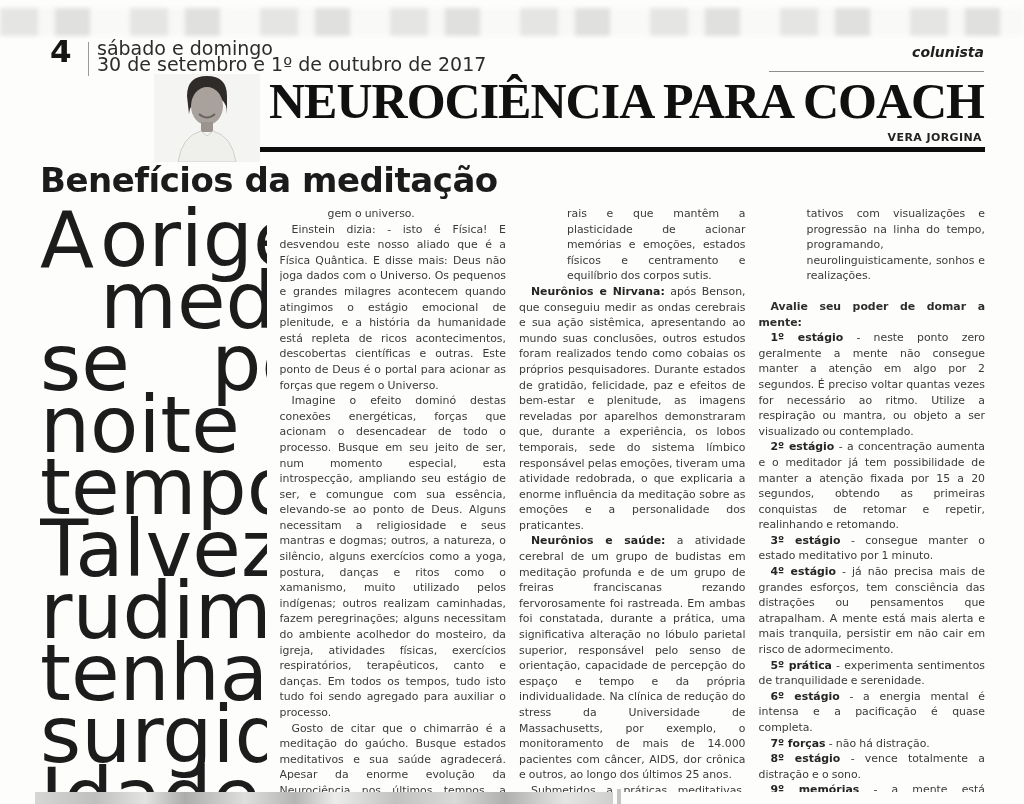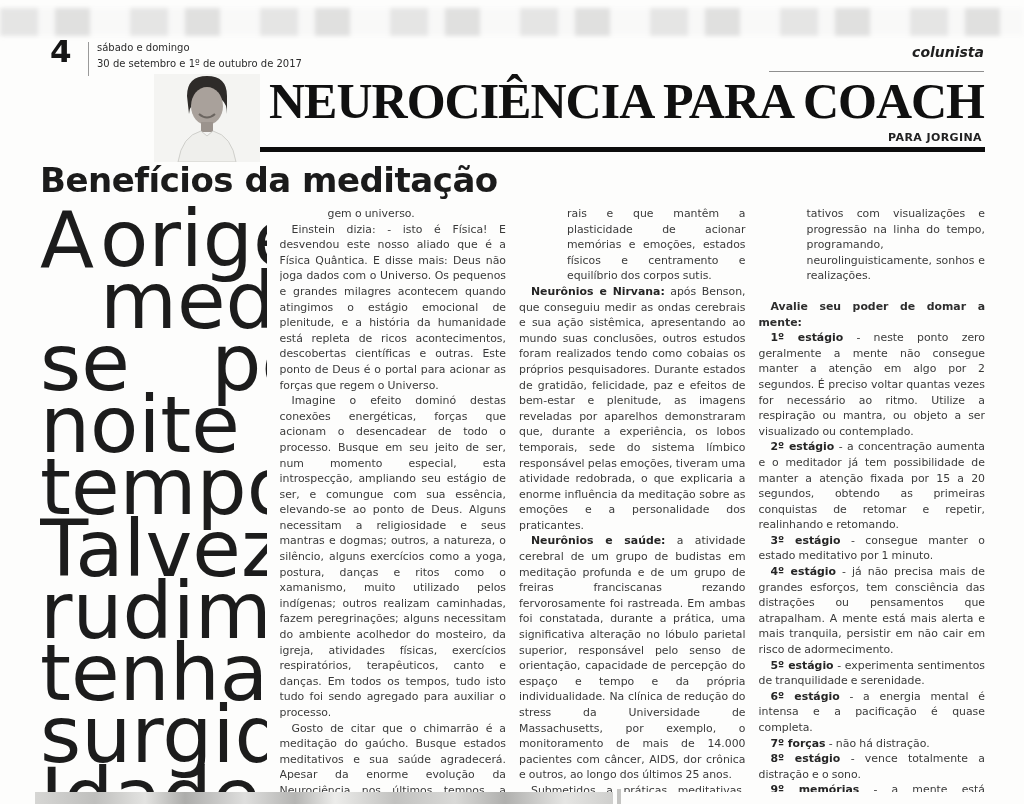--- a/index.html
+++ b/index.html
@@ -4,21 +4,21 @@
 <style>
   html,body{margin:0;padding:0;background:#e9e9e7;}
   #page{position:relative;width:1024px;height:804px;background:#fdfdfc;overflow:hidden;
         font-family:"DejaVu Sans",sans-serif;color:#3a3a3a;}
   
   .scan-band{position:absolute;left:0;top:8px;width:1024px;height:28px;opacity:.45;filter:blur(2px);
     background:repeating-linear-gradient(90deg,#c9c9c9 0 38px,#f2f2f2 38px 55px,#bdbdbd 55px 90px,#f5f5f5 90px 130px);}
   
   .page-num{position:absolute;left:50px;top:36px;font-size:31px;font-weight:bold;color:#161616;line-height:1;}
   .head-divider{position:absolute;left:88px;top:42px;width:1px;height:34px;background:#9a9a9a;}
-  .dateline{position:absolute;left:97px;top:40px;font-size:10px;line-height:16px;color:#2c2c2c;}
+  .dateline{position:absolute;left:97px;top:40px;font-size:19px;line-height:16px;color:#2c2c2c;}
   .colunista{position:absolute;right:40px;top:44px;font-size:14px;font-style:italic;font-weight:bold;color:#1f1f1f;}
   .colunista-rule{position:absolute;right:40px;top:71px;width:215px;height:1px;background:#8f8f8f;}
   .masthead-title{position:absolute;right:40px;top:72px;font-family:"Liberation Serif","DejaVu Serif",serif;
     font-weight:bold;font-size:50px;letter-spacing:-1px;color:#101010;white-space:nowrap;}
   .byline{position:absolute;right:42px;top:131px;font-size:11px;font-weight:bold;letter-spacing:.4px;color:#222;}
   .thick-rule{position:absolute;left:170px;top:147px;width:815px;height:5px;background:#0d0d0d;}
   
   .avatar{position:absolute;left:154px;top:74px;width:106px;height:88px;z-index:2;}
   
   .headline{position:absolute;left:40px;top:160px;font-size:34px;font-weight:bold;color:#1b1b1b;letter-spacing:-.5px;text-align:right;}
@@ -64,21 +64,21 @@
 
       <path d="M45 40 Q53 47 61 40" stroke="#6b6560" stroke-width="2" fill="none"></path>
 
       <rect x="47" y="48" width="12" height="10" fill="#9b938d"></rect>
 
       <path d="M24 88 Q28 62 47 57 L53 62 L59 57 Q78 62 82 88 Z" fill="#efefec" stroke="#cfcfcb" stroke-width="1"></path>
     </svg>
   </div>
 
   <div class="masthead-title">NEUROCIÊNCIA PARA COACH</div>
-  <div class="byline">PARA JORGINA</div>
+  <div class="byline">VERA JORGINA</div>
   <div class="thick-rule"></div>
 
   <div class="headline">Benefícios da meditação</div>
   <div class="columns" id="columns">
       <div class="col">
         <p class="para dropcap"><span class="dropcap">A</span>origem da meditação se perde na noite dos tempos. Talvez seus rudimentos tenham surgido na Idade da Pedra, quando os nossos ancestrais conhecidos como homens de Neandertal - nômades que vagaram entre a África, a Ásia e a Europa, entre 130.000 e 30.000 anos atrás - se tornaram as primeiras criaturas a sepultar os mortos com cerimônia e, ao que tudo indica, também as primeiras a se entregarem a exercícios introspectivos. As mais recentes descobertas apontam o início da meditação na Índia por volta de1500 a.C., época em que surgiram as primeiras escrituras sagradas do hinduísmo. Alguns séculos depois, a prática se consolidaria como uma das formas da yoga e ganharia no budismo, doutrina que prioriza o treinamento da mente, o status de ferramenta básica.</p>
         <p class="para indent">Todas as religiões e filosofias possuem rituais e mantras meditativos, mas, hoje em dia, a meditação não está mais somente agregada ao misticismo e à religiosidade. Ela é uma técnica de aperfeiçoamento de nossa atenção e concentração, a qual potencializa aquilo que somos como essência e cujos efeitos proporcionam o alinhamento do todo do ser e o centramento energético do corpo e da alma, ampliando a sabedoria pela simplicidade.</p>
       </div>
       <div class="col">
         <p class="para flush">gem o universo.</p>
@@ -92,21 +92,21 @@
         <p class="para indent"><b>Neurônios e saúde:</b> a atividade cerebral de um grupo de budistas em meditação profunda e de um grupo de freiras franciscanas rezando fervorosamente foi rastreada. Em ambas foi constatada, durante a prática, uma significativa alteração no lóbulo parietal superior, responsável pelo senso de orientação, capacidade de percepção do espaço e tempo e da própria individualidade. Na clínica de redução do stress da Universidade de Massachusetts, por exemplo, o monitoramento de mais de 14.000 pacientes com câncer, AIDS, dor crônica e outros, ao longo dos últimos 25 anos.</p>
         <p class="para indent">Submetidos a práticas meditativas, mostraram uma diminuição de 40% dos problemas apresentados. Ao mudarem o foco meditativo, observaram diminuição da ansiedade e das fobias em relação às patologias que apresentavam.</p>
       </div>
       <div class="col">
         <p class="para flush">tativos com visualizações e progressão na linha do tempo, programando, neurolinguisticamente, sonhos e realizações.</p>
         <p class="para heading">Avalie seu poder de domar a mente:</p>
         <p class="para indent"><b>1º estágio</b> - neste ponto zero geralmente a mente não consegue manter a atenção em algo por 2 segundos. É preciso voltar quantas vezes for necessário ao ritmo. Utilize a respiração ou mantra, ou objeto a ser visualizado ou contemplado.</p>
         <p class="para indent"><b>2º estágio</b> - a concentração aumenta e o meditador já tem possibilidade de manter a atenção fixada por 15 a 20 segundos, obtendo as primeiras conquistas de retomar e repetir, realinhando e retomando.</p>
         <p class="para indent"><b>3º estágio</b> - consegue manter o estado meditativo por 1 minuto.</p>
         <p class="para indent"><b>4º estágio</b> - já não precisa mais de grandes esforços, tem consciência das distrações ou pensamentos que atrapalham. A mente está mais alerta e mais tranquila, persistir em não cair em risco de adormecimento.</p>
-        <p class="para indent"><b>5º estágio</b> - experimenta sentimentos de tranquilidade e serenidade.</p>
+        <p class="para indent"><b>5º prática</b> - experimenta sentimentos de tranquilidade e serenidade.</p>
         <p class="para indent"><b>6º estágio</b> - a energia mental é intensa e a pacificação é quase completa.</p>
         <p class="para indent"><b>7º forças</b> - não há distração.</p>
         <p class="para indent"><b>8º estágio</b> - vence totalmente a distração e o sono.</p>
         <p class="para indent"><b>9º memórias</b> - a mente está totalmente disciplinada, entra em meditação sem qualquer esforço, pode manter-se neste estágio o tempo que determinar. A força mental é tão intensa que nutre o corpo, está apto para analisar a natureza da mente e das coisas (iluminação), estado de êxtase - o Nirvana.</p>
       </div>
     </div>
 
   <div class="bottom-strip"></div>
   <div class="bottom-bar"></div>
 </div>

